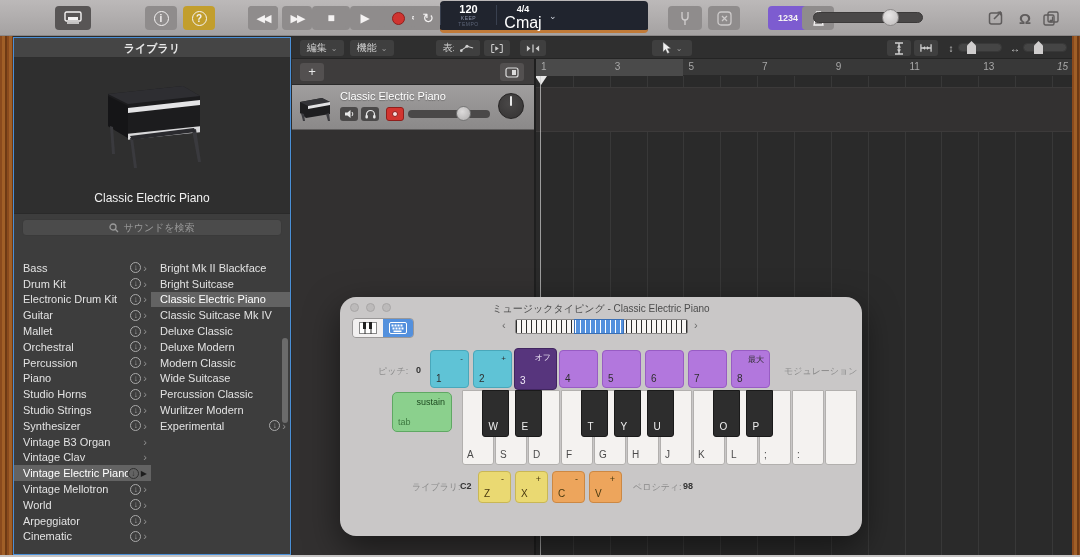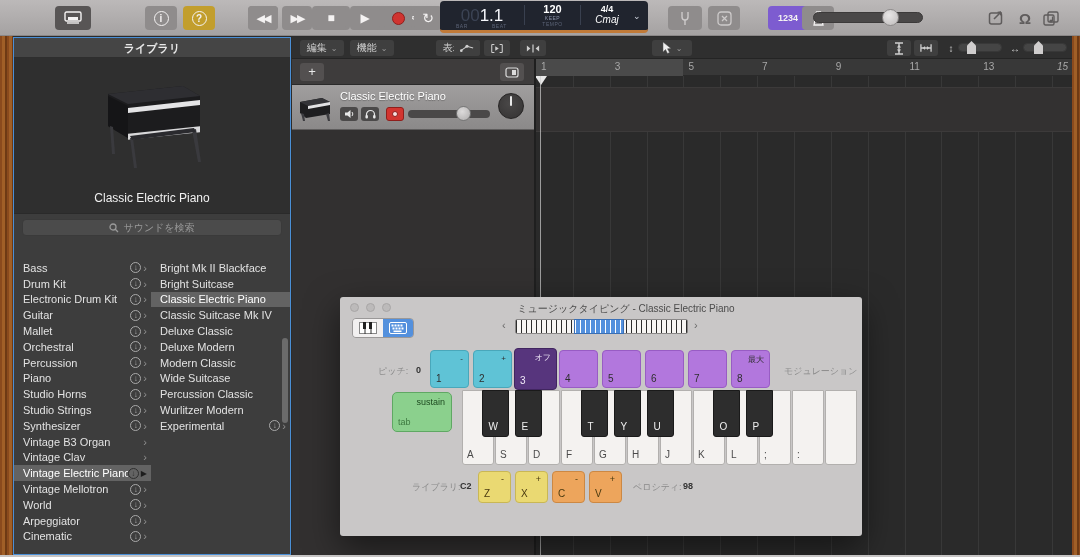--- a/index.html
+++ b/index.html
@@ -30,21 +30,21 @@
   .lcd-dim { color:#3b4354; font-size:17px; }
   .lcd-bright { color:#f5f6fa; font-size:17px; }
   .lcd-mini-label { position:absolute; bottom:1px; font-size:5px; color:#5b6376; letter-spacing:.5px; }
   .lcd-div { width:1px; height:70%; margin-top:4px; background:#39404f; }
   .lcd-tempo { width:55px; text-align:center; padding-top:2px; }
   .lcd-tempo .big { font-size:11px; font-weight:bold; }
   .lcd-tempo .tiny { font-size:5px; color:#8a92a8; letter-spacing:.5px; }
   .lcd-tempo .tiny2 { font-size:5px; color:#5b6376; letter-spacing:.5px; }
   .lcd-sig { width:52px; text-align:center; padding-top:3px; }
   .lcd-sig .ts { font-size:9px; font-weight:bold; }
-  .lcd-sig .key { font-size:10px;font-style:italic; }
+  .lcd-sig .key { font-size:16px; }
   .lcd-chev { width:14px; display:flex; align-items:center; color:#cfd3dd; font-size:9px; }
 
   .vol-slider { position:absolute; left:813px; top:12px; width:110px; height:11px;
     background:#4a4848; border-radius:6px; border:1px solid #3c3a3a; }
   .vol-knob { position:absolute; top:-4px; width:17px; height:17px; border-radius:50%;
     background:radial-gradient(circle at 40% 35%, #e8e6e6, #bdbaba); border:1px solid #8d8a8a; }
 
   
   .main-bg { position:absolute; left:0; top:36px; width:1080px; height:521px; background:#2b2b2b; }
   .wood { position:absolute; top:36px; height:521px;
@@ -116,21 +116,21 @@
   .ruler-light { position:absolute; left:0; top:0; width:147px; height:17px; background:#4a4a4a; }
   .ruler-num { position:absolute; top:2px; font-size:10px; color:#a8a8a8; }
   .gridline { position:absolute; top:17px; bottom:0; width:1px; background:#383838; }
   .lane { position:absolute; left:0; top:28px; width:100%; height:45px; background:#333131; border-top:1px solid #3c3a3a; border-bottom:1px solid #3c3a3a; }
   .playhead-tri { position:absolute; left:-1px; top:17px; width:0; height:0;
     border-left:6px solid transparent; border-right:6px solid transparent; border-top:9px solid #e8e8e8; }
   .playhead-line { position:absolute; left:4px; top:17px; width:1px; bottom:0; background:#cfcfcf; opacity:.7; }
 
   
   .mt-window { position:absolute; left:340px; top:297px; width:522px; height:239px; background:#c9c7c7;
-    border-radius:3px; box-shadow:0 12px 34px rgba(0,0,0,.5);padding-left:25px; }
+    border-radius:16px; box-shadow:0 12px 34px rgba(0,0,0,.5); }
   .mt-title { position:absolute; top:5px; width:100%; text-align:center; font-size:10px; color:#4c4c4c; }
   .traffic { position:absolute; top:6px; width:9px; height:9px; border-radius:50%; background:#bcbaba; border:1px solid #a8a6a6; }
   .mt-seg { position:absolute; left:12px; top:21px; width:62px; height:20px; border-radius:4px; overflow:hidden;
     display:flex; border:1px solid #9a9898; }
   .seg-half { flex:1; display:flex; align-items:center; justify-content:center; }
   .seg-piano { background:#f2f0f0; }
   .seg-typing { background:#5390dd; }
   .mt-nav-chev { position:absolute; top:22px; font-size:11px; color:#6a6a6a; }
   .mini-kb { position:absolute; left:175px; top:22px; width:173px; height:15px; background:#f7f5f3;
     border:1px solid #8a8888; border-radius:2px;
@@ -226,26 +226,20 @@
       <span class="glyph">▶</span>
     </div>
     <div class="tbtn" style="left:384px;width:28px;">
       <span class="rec-dot"></span>
     </div>
     <div class="tbtn" style="left:414px;width:28px;">
       <span class="glyph" style="font-size:14px;">↻</span>
     </div>
 
     <div class="lcd">
-      <div class="lcd-sec lcd-pos">
-        <span class="lcd-dim">00</span>
-          <span class="lcd-bright">1.1</span>
-        <span class="lcd-mini-label" style="left:16px;">BAR</span>
-        <span class="lcd-mini-label" style="left:52px;">BEAT</span>
-      </div>
       <div class="lcd-div"></div>
       <div class="lcd-sec lcd-tempo">
         <div class="big">120</div>
         <div class="tiny">KEEP</div>
         <div class="tiny2">TEMPO</div>
       </div>
       <div class="lcd-div"></div>
       <div class="lcd-sec lcd-sig">
         <div class="ts">4/4</div>
         <div class="key">Cmaj</div>

